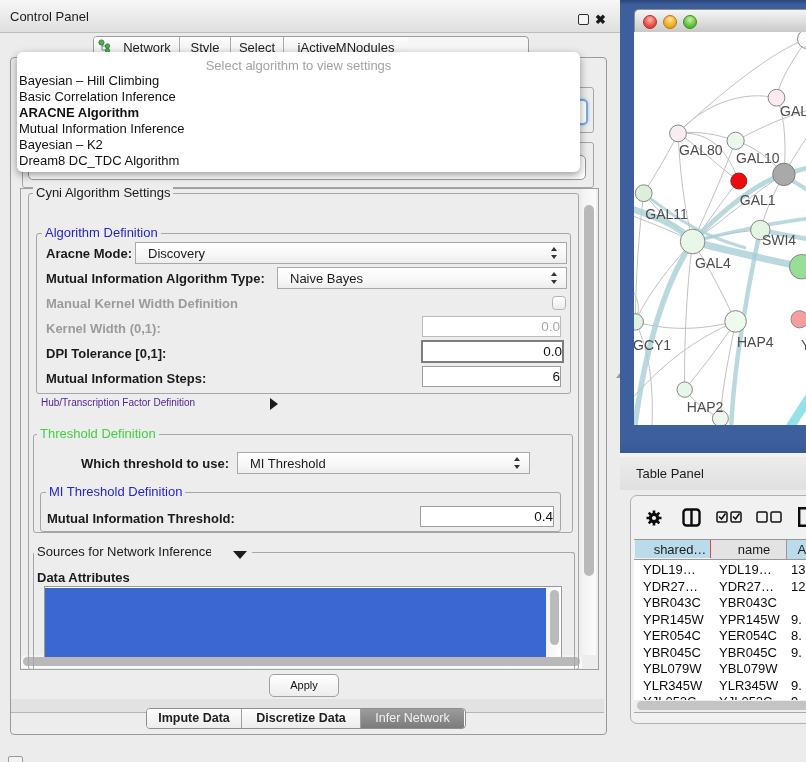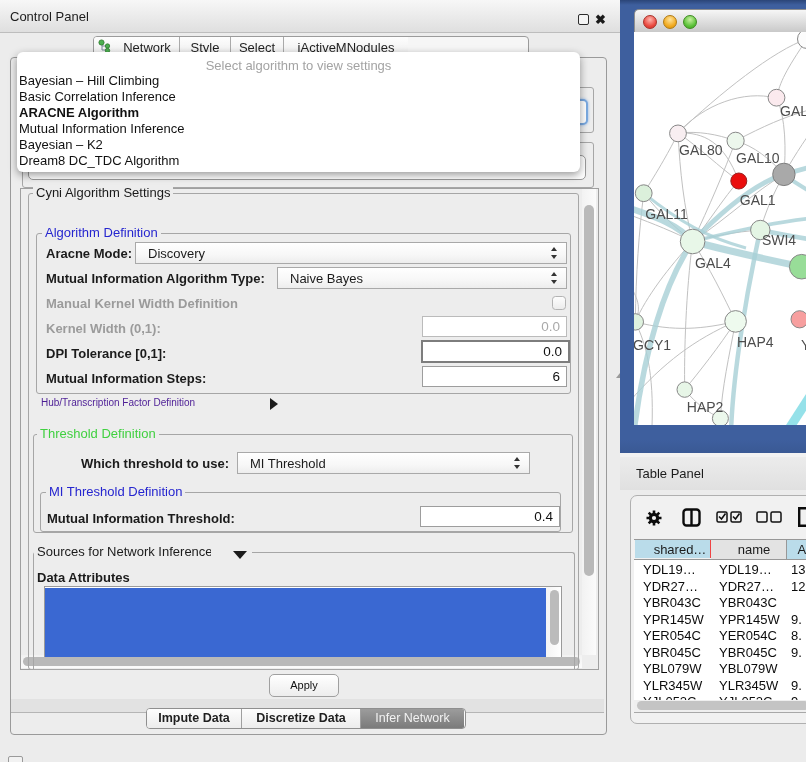--- a/index.html
+++ b/index.html
@@ -7,21 +7,21 @@
 .abs{position:absolute}
 .bl{font-weight:bold;font-size:13px;color:#1b1b1b;white-space:nowrap}
 .gl{font-weight:bold;font-size:13px;color:#9b9b9b;white-space:nowrap}
 .gb{position:absolute;border:1px solid #a6a6a6;border-radius:3px}
 .gbl{position:absolute;background:#ededed;padding:0 3px;font-size:13px;white-space:nowrap;line-height:14px}
 .combo{position:absolute;background:linear-gradient(#ffffff,#f7f7f7 60%,#ededed);border:1px solid #a9a9a9;border-radius:0;font-size:13px;color:#1b1b1b}
 .ctext{position:absolute;left:12px;top:2.5px;white-space:nowrap}
 .spin{position:absolute;right:8px;top:4px;width:8px;height:12px}
 .spin:before{content:"";position:absolute;left:1px;top:0;border-left:3.5px solid transparent;border-right:3.5px solid transparent;border-bottom:4.5px solid #333}
 .spin:after{content:"";position:absolute;left:1px;bottom:0;border-left:3.5px solid transparent;border-right:3.5px solid transparent;border-top:4.5px solid #333}
-.tf{position:absolute;background:#fff;border:1px solid #9d9d9d;font-size:13.5px;color:#111;text-align:right;line-height:19px;padding-right:6px}
+.tf{position:absolute;background:#fff;border:1px solid #9d9d9d;font-size:13.5px;color:#111;text-align:right;line-height:19px;}
 .seg{float:left;height:100%;text-align:center;font-size:12.5px;font-weight:normal;color:#1f1f1f;background:linear-gradient(#fdfdfd,#ececec);line-height:19px;box-sizing:border-box}
 </style>
 </head>
 <body>
 
 <div class="abs" style="left:0;top:0;width:620px;height:762px;background:#ececec"></div>
 
 <div class="abs" style="left:0;top:0;width:620px;height:32px;background:linear-gradient(#f7f7f7,#dfdfdf);border-bottom:1px solid #bdbdbd"></div>
 <div class="abs" style="left:10px;top:9px;font-size:13px;color:#1c1c1c">Control Panel</div>
 <div class="abs" style="left:578px;top:14px;width:9px;height:9px;border:1.5px solid #2c2c2c;border-radius:2px;background:#f4f4f4"></div>

